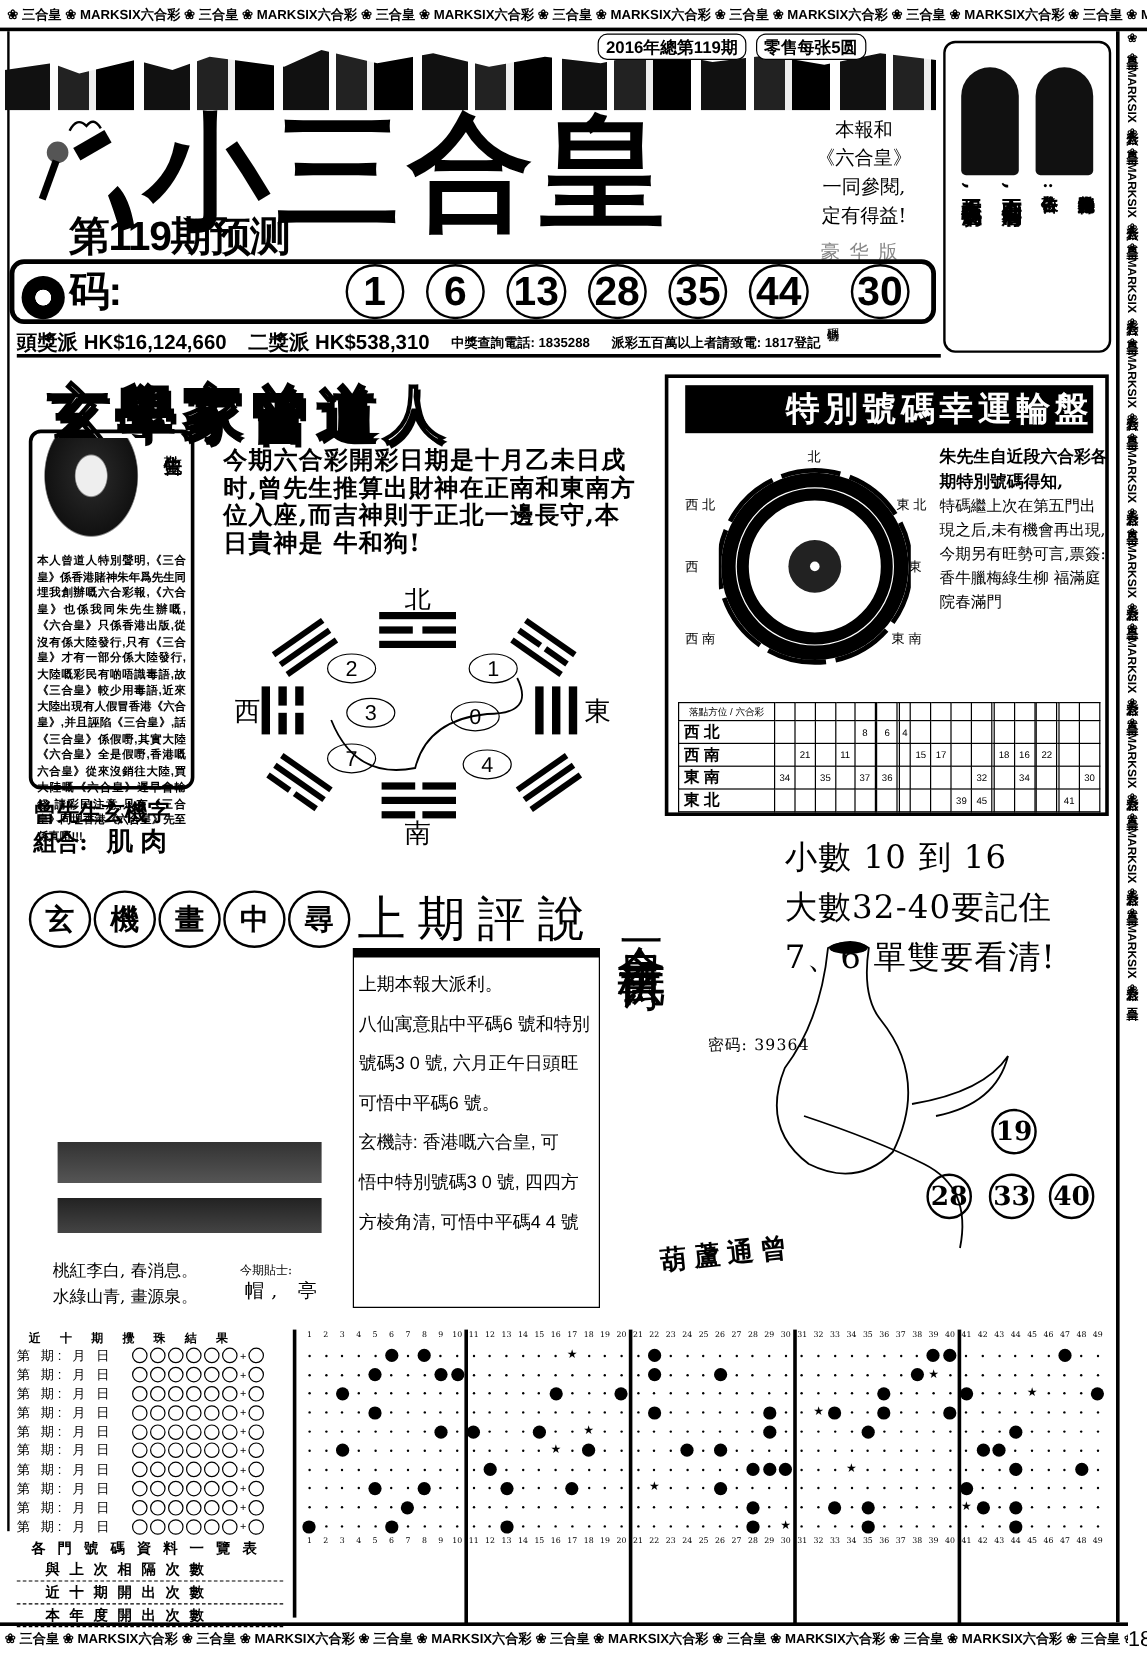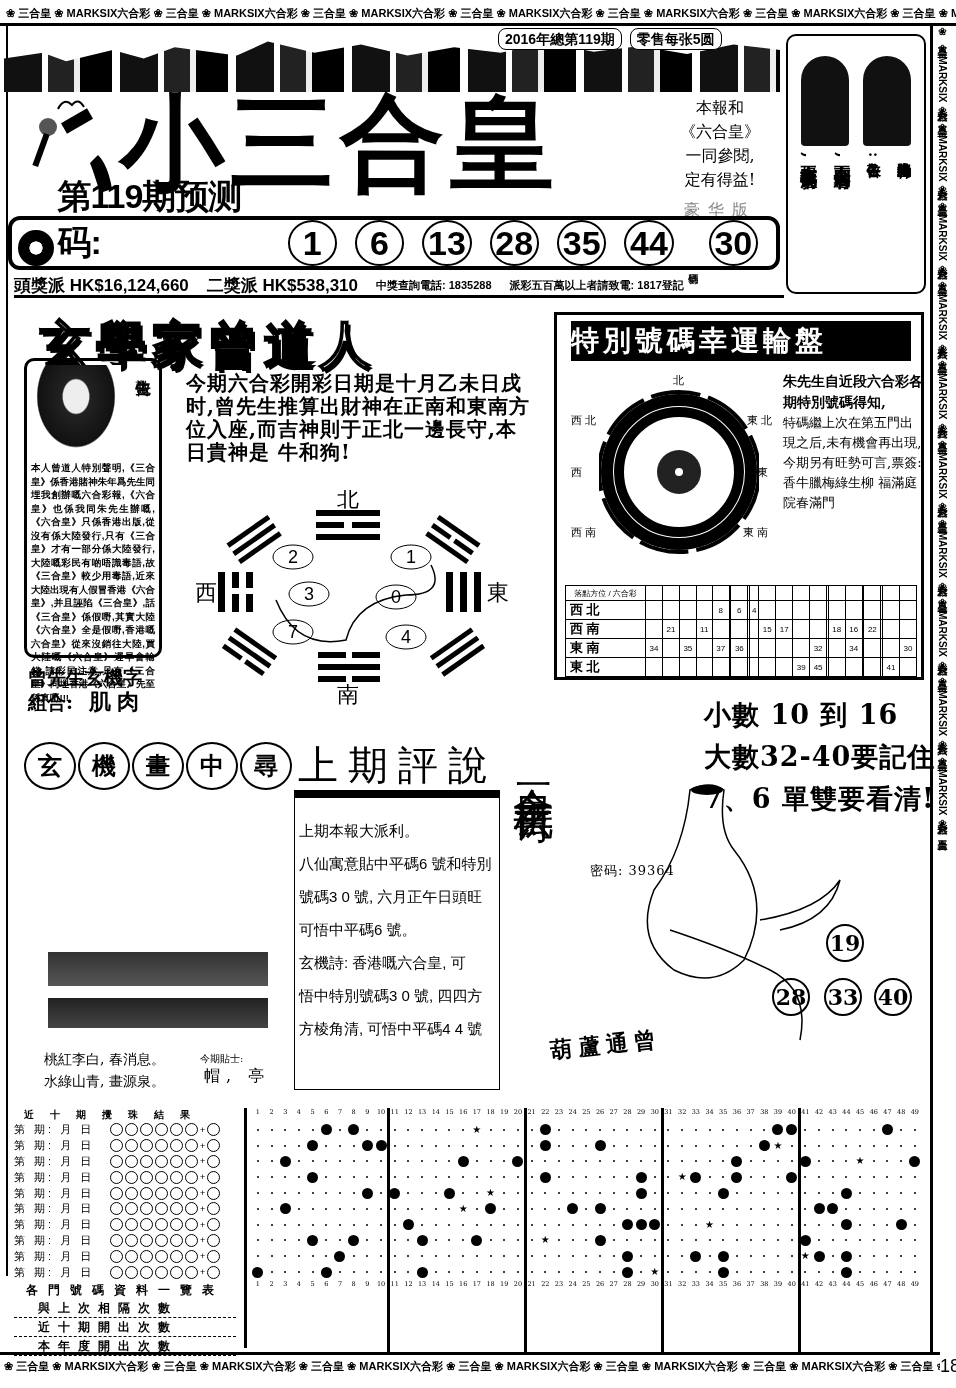--- a/index.html
+++ b/index.html
@@ -35,33 +35,33 @@
 .sec-title{left:40px;top:312px;font-size:50px;font-weight:bold;letter-spacing:6px;font-family:"DejaVu Sans",sans-serif;-webkit-text-stroke:2px #000;color:#fff;text-shadow:3px 3px 0 #000}
 .portrait-box{left:24px;top:358px;width:138px;height:300px;border:3px solid #000;border-radius:10px;padding:4px}
 .portrait{width:90px;height:90px;background:radial-gradient(ellipse at 50% 35%,#eee 20%,#222 22%,#111 60%,#fff 62%)}
 .portrait-cap{position:absolute;right:6px;top:6px;writing-mode:vertical-rl;font-size:16px;line-height:20px;font-family:"Liberation Sans",sans-serif}
 .portrait-body{font-size:9.5px;line-height:13.5px;margin-top:6px;font-family:"Liberation Sans",sans-serif;font-weight:bold;text-align:justify}
 .lucky-word{left:28px;top:665px;font-size:19px;line-height:24px;font-weight:bold}
 .lucky-word .big{font-size:22px;letter-spacing:6px;margin-left:16px}
 .forecast{left:186px;top:372px;width:350px;font-size:20px;line-height:23px;font-weight:bold;letter-spacing:1px}
 .bagua{left:196px;top:490px;width:320px;height:215px}
 .wheel-box{left:554px;top:312px;width:370px;height:368px;border:3px solid #000}
-.wheel-title{position:absolute;left:14px;top:6px;width:340px;height:40px;background:#000;color:#fff;font-family:"DejaVu Sans",sans-serif;font-size:28px;font-weight:bold;text-align:left;line-height:40px;letter-spacing:4px}
+.wheel-title{position:absolute;left:14px;top:6px;width:340px;height:40px;background:#000;color:#fff;font-family:"DejaVu Sans",sans-serif;font-size:28px;font-weight:bold;text-align:right;line-height:40px;letter-spacing:4px}
 .wheel{position:absolute;left:42px;top:72px;width:160px;height:170px}
 .dir{position:absolute;font-size:11px;font-family:"Liberation Sans",sans-serif}
 .wheel-text{position:absolute;left:226px;top:56px;width:140px;font-size:13px;line-height:20px}
 .wheel-text b{font-size:14px}
 .dist-table{position:absolute;left:8px;top:270px;width:352px;border-collapse:collapse;font-size:8px;font-family:"Liberation Sans",sans-serif}
 .dist-table td,.dist-table th{border:1px solid #000;height:15px;text-align:center;padding:0;font-weight:normal}
 .dist-table td.rowlbl{font-size:13px;font-weight:bold;text-align:left;padding-left:4px;width:80px}
-.tips{left:704px;top:694px;font-size:27px;line-height:42px;font-weight:bold;letter-spacing:1px}
+.tips{left:654px;top:694px;font-size:27px;line-height:42px;font-weight:normal;letter-spacing:1px}
 .xuanji{left:24px;top:742px;display:flex;gap:2px}
 .xuanji span{width:52px;height:48px;border:2px solid #000;border-radius:50%;display:flex;align-items:center;justify-content:center;font-size:24px;font-weight:bold;font-family:"DejaVu Sans",sans-serif}
 .review-title{left:298px;top:738px;font-family:"Liberation Sans",sans-serif;font-size:40px;letter-spacing:10px}
-.review-box{left:294px;top:790px;width:206px;height:300px;border:1px solid #000;border-top:8px solid #000;padding:16px 4px;font-family:"Liberation Sans",sans-serif;font-size:15px;line-height:33px}
+.review-box{left:294px;top:790px;width:206px;height:300px;border:1px solid #000;border-top:8px solid #000;padding:6px 4px;font-family:"Liberation Sans",sans-serif;font-size:15px;line-height:33px}
 .picture{left:48px;top:826px;width:220px;height:210px;background:
  linear-gradient(#fff 60%,#333 60%,#555 76%,#fff 76%,#fff 82%,#222 82%,#444 96%,#fff 96%)}
 .poem{left:44px;top:1048px;font-size:14px;line-height:22px}
 .poem-tip{left:200px;top:1052px;font-size:10px;font-weight:normal}
 .poem-tip .big{font-size:16px;display:block;letter-spacing:6px;margin-left:4px}
 .vert-title{left:512px;top:752px;writing-mode:vertical-rl;font-size:40px;line-height:44px;font-family:"DejaVu Sans",sans-serif;letter-spacing:4px}
 .gourd{left:560px;top:760px;width:300px;height:300px}
 .mima{left:590px;top:862px;font-size:13px;letter-spacing:1px}
 .gourd-cap{left:550px;top:1030px;font-size:22px;font-weight:bold;transform:rotate(-6deg);letter-spacing:6px;font-family:"DejaVu Sans",sans-serif}
 .circ{width:38px;height:38px;border:2px solid #000;border-radius:50%;display:flex;align-items:center;justify-content:center;font-size:22px;font-weight:bold;position:absolute}

